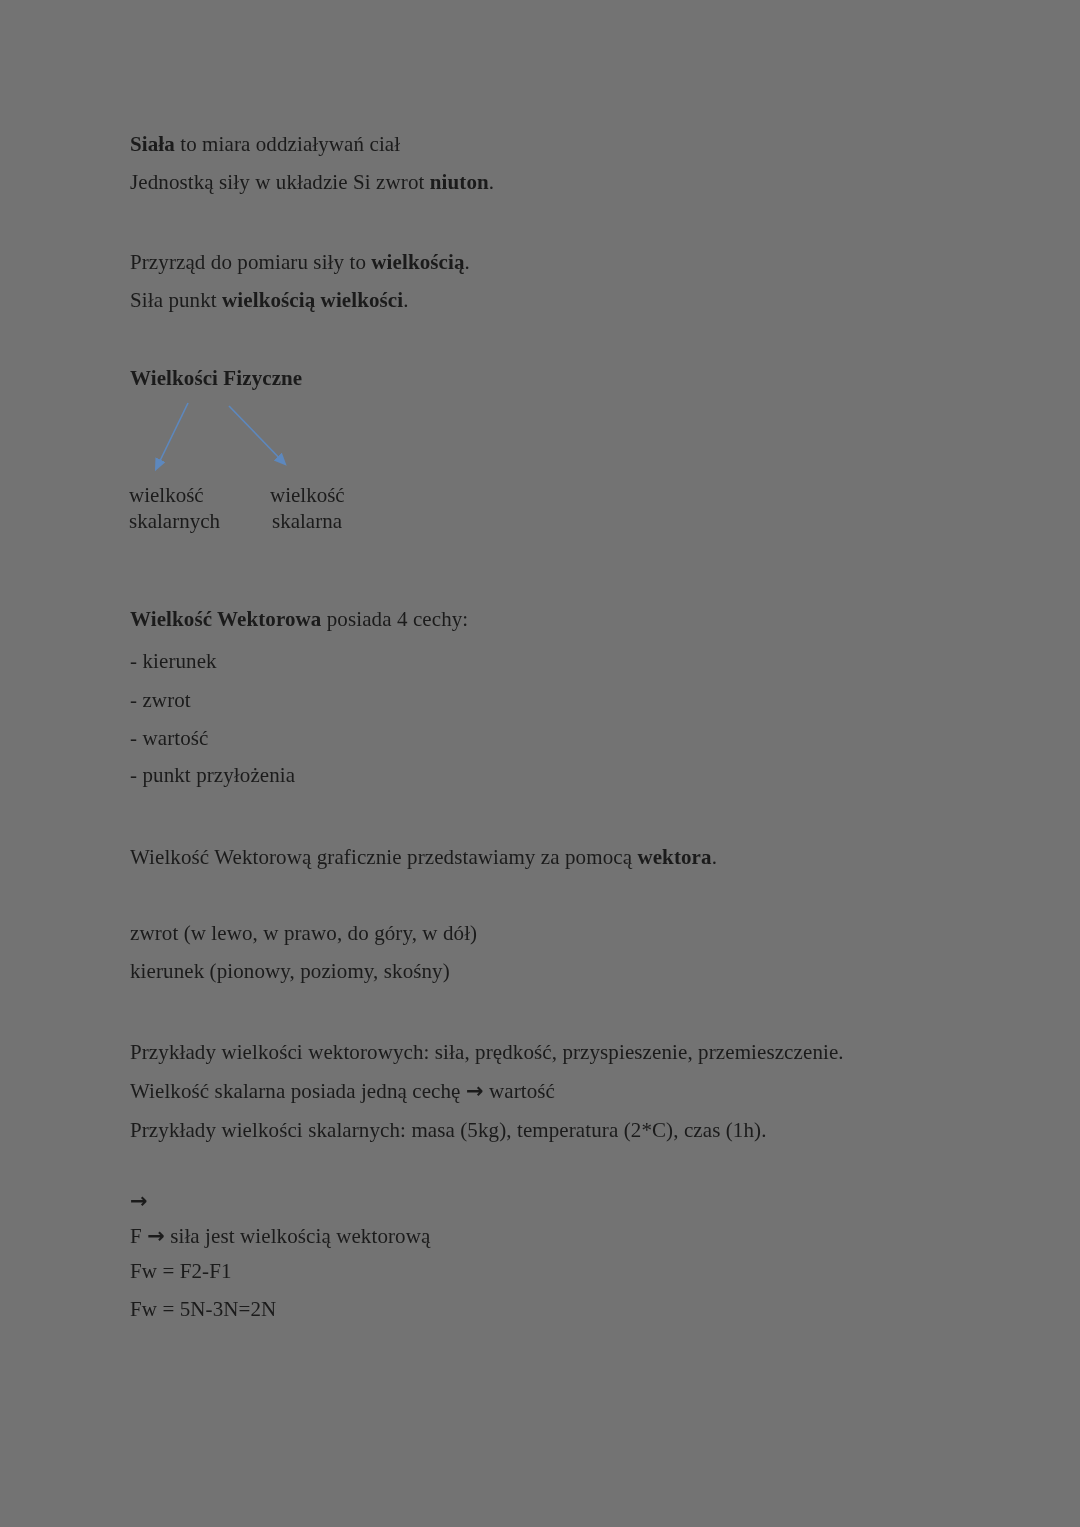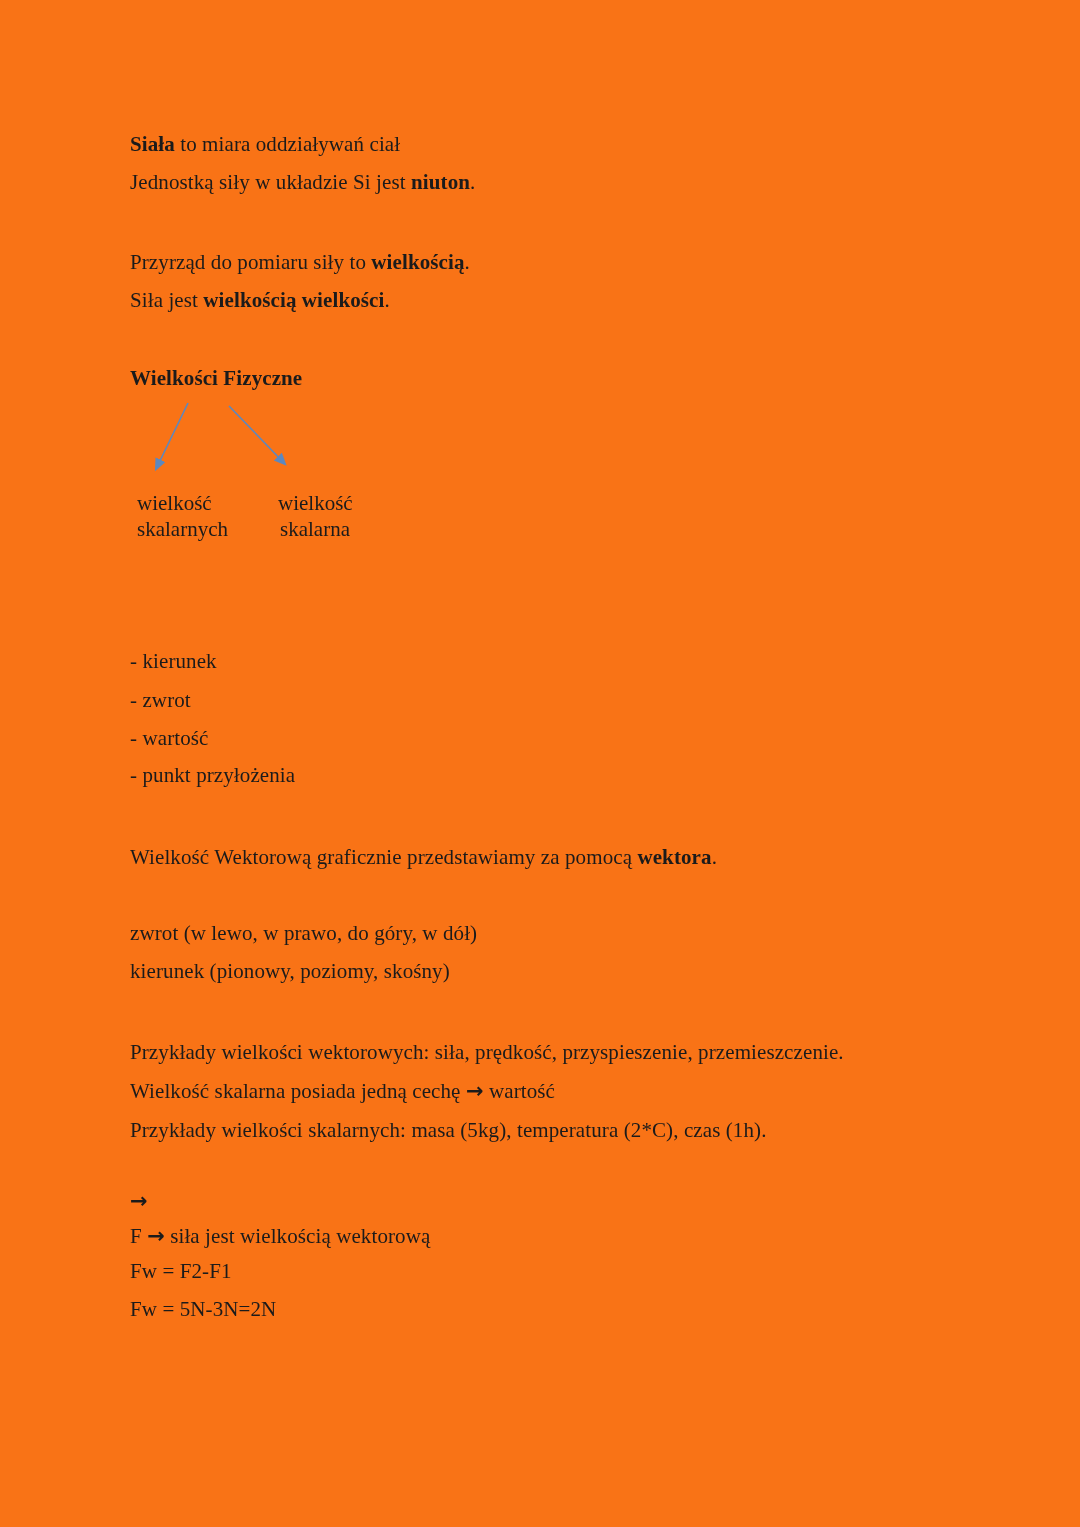--- a/index.html
+++ b/index.html
@@ -4,21 +4,21 @@
 <style>
   html, body {
     margin: 0;
     padding: 0;
     background: #ffffff;
   }
   .page {
     position: relative;
     width: 1080px;
     height: 1527px;
-    background: #f97316;
+    background: #737373;
     overflow: hidden;
     font-family: "Liberation Serif", "DejaVu Serif", serif;
     font-size: 21px;
     color: #1b1b1b;
   }
   .ln {
     position: absolute;
     left: 130px;
     margin: 0;
     white-space: pre-wrap;
@@ -29,36 +29,36 @@
   .wd-arrow {
     font-family: "DejaVu Sans", sans-serif;
     font-weight: bold;
     font-size: 21px;
   }
   .diagram-svg {
     position: absolute;
   }
   .diagram-label {
     position: absolute;
-    margin: 8px;
+    margin: 0;
     line-height: 26px;
   }
 </style>
 </head>
 <body>
 
 <div class="page">
 
   <p class="ln" style="top:132px"><span class="b">Siała</span><span> to miara oddziaływań ciał</span></p>
 
-  <p class="ln" style="top:170px"><span>Jednostką siły w układzie Si jest </span><span class="b">niuton</span><span>.</span></p>
+  <p class="ln" style="top:170px"><span>Jednostką siły w układzie Si zwrot </span><span class="b">niuton</span><span>.</span></p>
 
   <p class="ln" style="top:250px"><span>Przyrząd do pomiaru siły to </span><span class="b">wielkością</span><span>.</span></p>
 
-  <p class="ln" style="top:288px"><span>Siła jest </span><span class="b">wielkością wielkości</span><span>.</span></p>
+  <p class="ln" style="top:288px"><span>Siła punkt </span><span class="b">wielkością wielkości</span><span>.</span></p>
 
   <p class="ln b" style="top:366px">Wielkości Fizyczne</p>
 
   <svg class="diagram-svg" style="left:130px; top:395px;" width="180" height="90" viewBox="0 0 180 90" xmlns="http://www.w3.org/2000/svg">
     <defs>
       <marker id="ah" markerWidth="10" markerHeight="10" refX="6.5" refY="3.5" orient="auto">
         <path d="M0,0 L8,3.5 L0,7 z" fill="#5d88be"></path>
       </marker>
     </defs>
     <line x1="58" y1="8" x2="26" y2="74" stroke-width="1.6" marker-end="url(#ah)" stroke="#5d88be"></line>
@@ -68,20 +68,21 @@
   <div class="diagram-label" style="left:129px; top:482px">
     <div>wielkość</div>
     <div>skalarnych</div>
   </div>
 
   <div class="diagram-label" style="left:270px; top:482px">
     <div>wielkość</div>
     <div style="padding-left:2px">skalarna</div>
   </div>
 
+  <p class="ln" style="top:607px"><span class="b">Wielkość Wektorowa</span><span> posiada 4 cechy:</span></p>
 
   <p class="ln" style="top:649px">- kierunek</p>
   <p class="ln" style="top:688px">- zwrot</p>
   <p class="ln" style="top:726px">- wartość</p>
   <p class="ln" style="top:763px">- punkt przyłożenia</p>
 
   <p class="ln" style="top:845px"><span>Wielkość Wektorową graficznie przedstawiamy za pomocą </span><span class="b">wektora</span><span>.</span></p>
 
   <p class="ln" style="top:921px">zwrot (w lewo, w prawo, do góry, w dół)</p>
   <p class="ln" style="top:959px">kierunek (pionowy, poziomy, skośny)</p>

